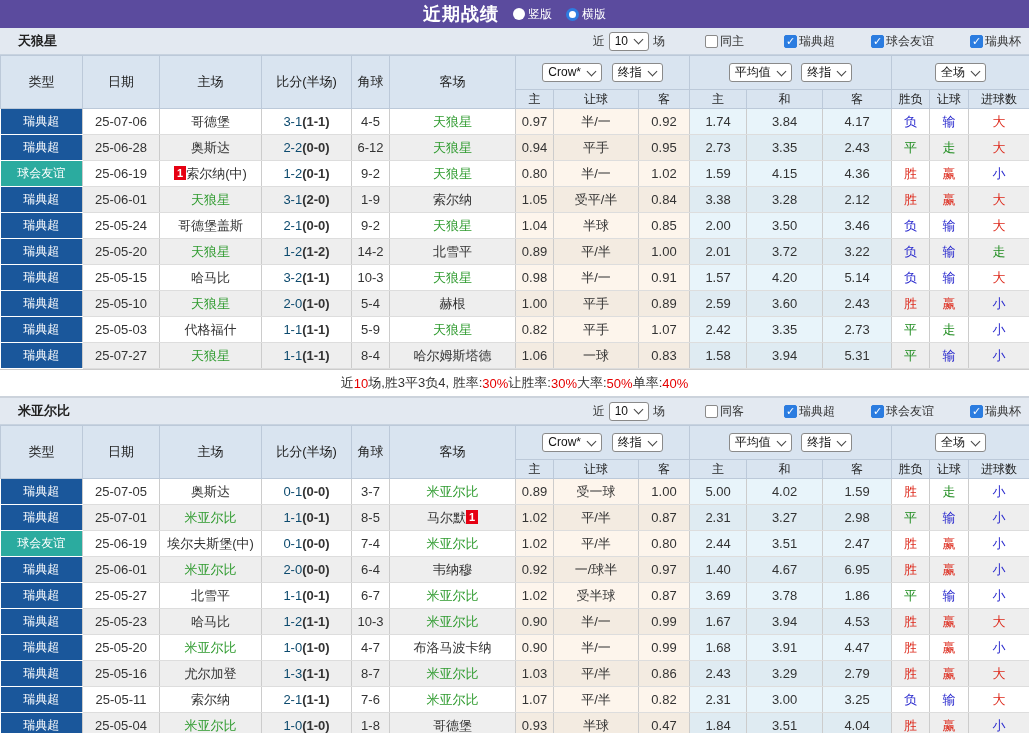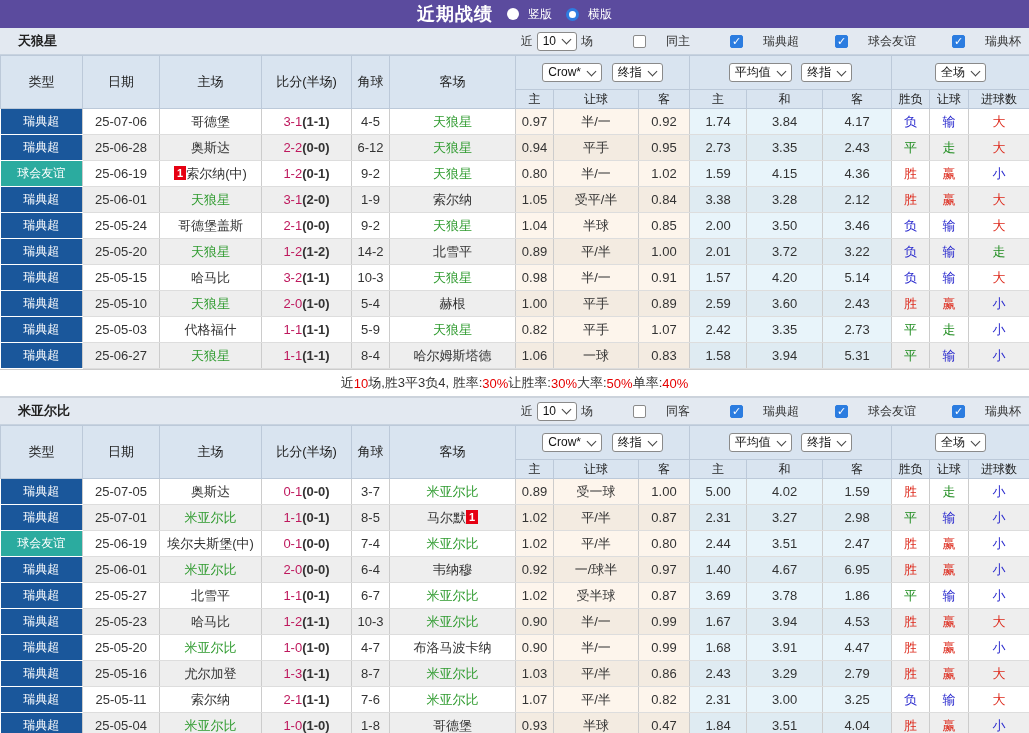--- a/index.html
+++ b/index.html
@@ -2,33 +2,33 @@
 <html><head>
 <meta charset="utf-8">
 <style>
   * { box-sizing: border-box; margin: 0; padding: 0; }
   html,body { width: 1029px; height: 733px; overflow: hidden; }
   body { font-family: "Liberation Sans","DejaVu Sans",sans-serif; background:#ccd3dc; font-size:13px; color:#333; }
 
   
   .topbar { height:28px; background:#5b4b9e; display:flex; align-items:center; justify-content:center; gap:14px; }
   .topbar .title { color:#fff; font-weight:bold; font-size:18px; letter-spacing:1px; }
-  .radio-label { display:inline-flex; align-items:center; gap:9px; color:#fff; font-size:12px; cursor:pointer; }
+  .radio-label { display:inline-flex; align-items:center; gap:3px; color:#fff; font-size:12px; cursor:pointer; }
   .radio { width:12px; height:12px; border-radius:50%; background:#fff; display:inline-block; }
   .radio.checked { background:#fff; border:3.5px solid #2e7ce0; width:13px; height:13px; }
 
   
   .block { background:#fff; }
   .block + .block { margin-top:2px; }
   .strip { height:27px; background:#e3e9f1; display:flex; align-items:center; justify-content:space-between; padding:0 8px 0 18px; border-bottom:1px solid #c7d2df; }
   .strip .team { font-weight:bold; font-size:13px; color:#222; }
   .filters { display:flex; align-items:center; gap:4px; font-size:12px; color:#333; }
   .sel { display:inline-flex; align-items:center; background:#fff; border:1px solid #8a8a8a; border-radius:3px; padding:1px 5px; font-size:12px; color:#111; line-height:15px; cursor:pointer; }
   .chev { width:7px; height:7px; border-right:1.6px solid #444; border-bottom:1.6px solid #444; transform:rotate(45deg); margin:-3px 1px 0 7px; display:inline-block; }
-  .cb-label { display:inline-flex; align-items:center; gap:20px; cursor:pointer;padding-left:36px; }
+  .cb-label { display:inline-flex; align-items:center; gap:2px; cursor:pointer;padding-left:36px; }
   .cb { width:13px; height:13px; border:1px solid #8a8a8a; border-radius:2px; background:#fff; display:inline-flex; align-items:center; justify-content:center; }
   .cb.checked { background:#2b7ce0; border-color:#2b7ce0; color:#fff; font-size:11px; font-weight:bold; line-height:11px; }
   .cb.checked::after { content:"✓"; }
 
   
   table { border-collapse:collapse; table-layout:fixed; width:1029px; }
   thead th { background:#d9e4f0; border:1px solid #bcc9d9; font-weight:normal; font-size:13px; color:#222; text-align:center; }
   thead tr.h1 th { height:22px; }
   thead tr.h2 th { height:19px; font-size:12px; }
   thead .selgroup { padding:0; }
@@ -37,21 +37,21 @@
   tbody tr:nth-child(even) td { background:#eeeeee; }
   td.c-odds { background:#fdf5ec !important; }
   tbody tr:nth-child(even) td.c-odds { background:#f3ebe1 !important; }
   td.c-avg { background:#e8f4fa !important; }
   tbody tr:nth-child(even) td.c-avg { background:#dfebf2 !important; }
   td.c-type { color:#fff; font-size:12px; border-bottom:1px solid #fff; }
   td.t-league { background:#1a579b !important; }
   td.t-friendly { background:#2bab9f !important; }
   .c-red { color:#dd2a1c; } .c-green { color:#1f8c1f; } .c-blue { color:#2a2ace; }
   .team-green { color:#2f9b2f; }
-  .ft { color:#be185d; } .ht { color:#333;font-weight:bold; }
+  .ft { color:#0c4a6e; } .ht { color:#333;font-weight:bold; }
   .badge { display:inline-block; background:#e60012; color:#fff; font-size:11px; font-weight:bold; width:12px; height:14px; line-height:14px; vertical-align:1px; }
   .summary { height:27px; display:flex; align-items:center; justify-content:center; font-size:13px; background:#fff; border-top:1px solid #ccc; }
   .summary .red { color:#e60000; }
 </style>
 </head>
 <body>
 
 <div class="topbar">
   <span class="title">近期战绩</span>
   <label class="radio-label">
@@ -304,21 +304,21 @@
           <td class="c-odds">1.07</td>
           <td class="c-avg">2.42</td>
           <td class="c-avg">3.35</td>
           <td class="c-avg">2.73</td>
           <td class="c-green">平</td>
           <td class="c-green">走</td>
           <td class="c-blue">小</td>
         </tr>
         <tr>
           <td class="c-type t-league">瑞典超</td>
-          <td>25-06-27</td>
+          <td>25-07-27</td>
           <td><span class="team-green">天狼星</span></td>
           <td><span class="ft">1-1</span><span class="ht">(1-1)</span></td>
           <td>8-4</td>
           <td><span>哈尔姆斯塔德</span></td>
           <td class="c-odds">1.06</td>
           <td class="c-odds">一球</td>
           <td class="c-odds">0.83</td>
           <td class="c-avg">1.58</td>
           <td class="c-avg">3.94</td>
           <td class="c-avg">5.31</td>

